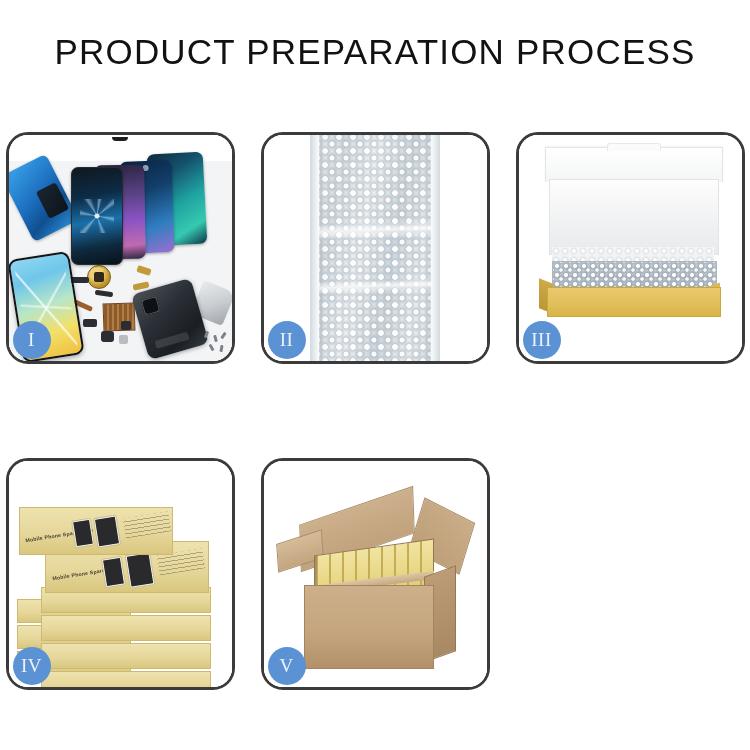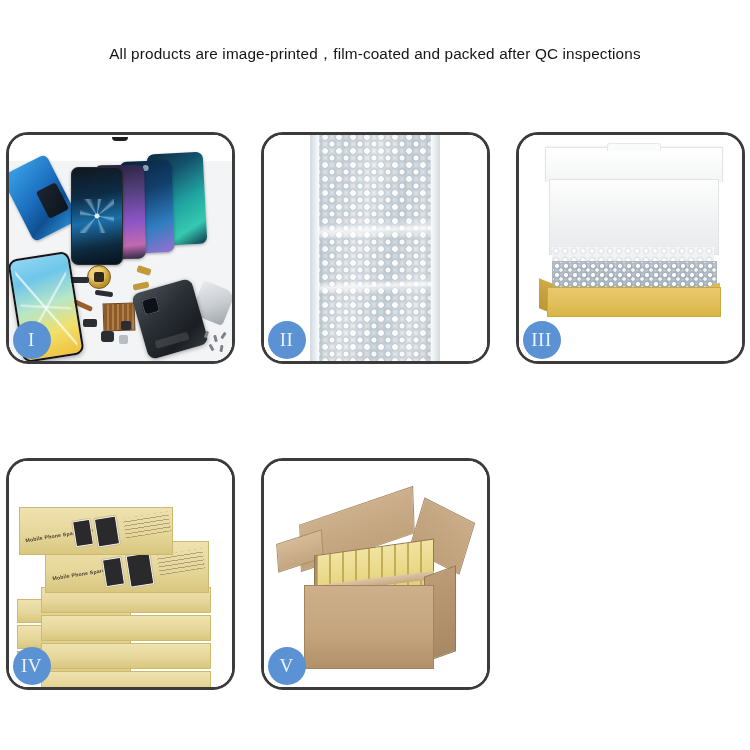--- a/index.html
+++ b/index.html
@@ -528,21 +528,21 @@
     left: 20px; top: 14px;
     width: 190px; height: 60px;
     background: linear-gradient(120deg, rgba(255,255,255,0) 35%, rgba(255,255,255,.5) 50%, rgba(255,255,255,0) 62%);
     pointer-events: none;
   }
 </style>
 </head>
 <body>
 
 <div class="header">
-  <div class="subtitle">All products are image-printed，film-coated and packed after QC inspections</div>
+  <div class="title">PRODUCT PREPARATION PROCESS</div>
 </div>
 
 <div class="grid">
 
   <div class="panel">
     <div class="panel-inner">
       <div class="p1-bg"></div>
 
       <div class="ph-flex"></div>
 

